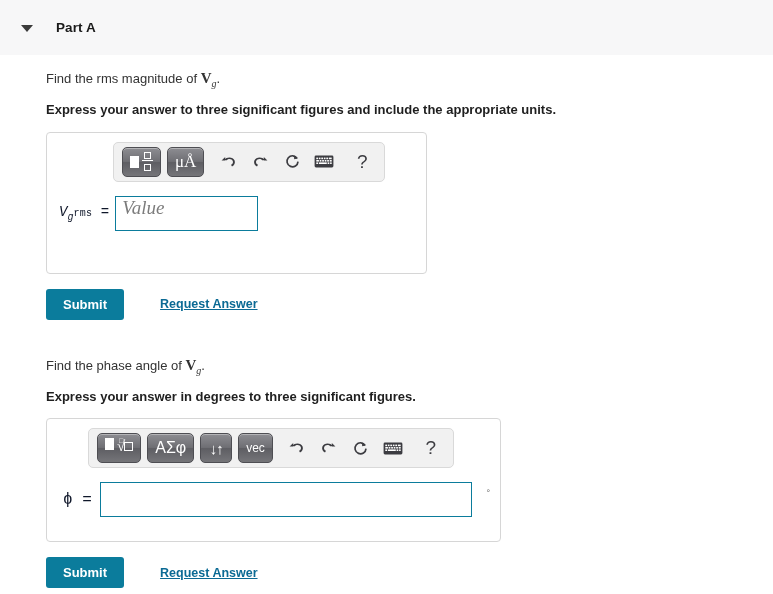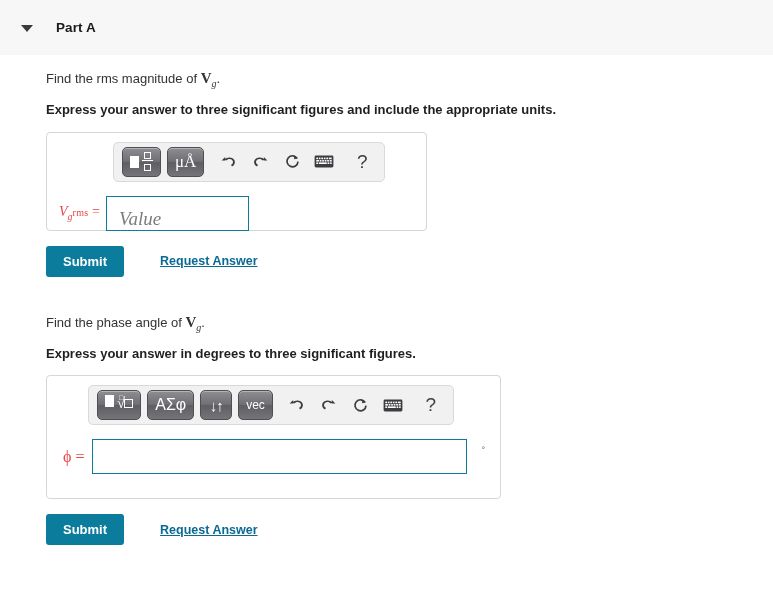--- a/index.html
+++ b/index.html
@@ -85,21 +85,21 @@
   }
 
   
   .answer-panel {
     border: 1px solid #d6d6d6;
     border-radius: 4px;
     background: #ffffff;
     box-sizing: border-box;
     padding: 9px 10px 12px 10px;
   }
-  .panel-a { width: 381px; height: 99px; }
+  .panel-a { width: 381px; height: 142px; }
   .panel-b { width: 455px; height: 124px; }
 
   
   .mathbar {
     background: #f1f1f1;
     border: 1px solid #d9d9d9;
     border-radius: 5px;
     display: inline-flex;
     align-items: center;
     padding: 4px 8px;
@@ -226,23 +226,23 @@
     margin-left: 10px;
   }
 
   
   .input-row {
     display: flex;
     align-items: center;
     margin-top: 14px;
   }
   .eq-label {
-    font-family: Liberation Serif, serif;
+    font-family: Liberation Mono, monospace;
     font-size: 14px;
-    color: #ef4444;
+    color: #0f172a;
     white-space: nowrap;
     margin-right: 6px;
     margin-left: 2px;
   }
   .eq-label i { font-style: italic; }
   .eq-label sub {
     font-style: italic;
     font-size: 10px;
   }
   .eq-label .rms {
@@ -255,22 +255,22 @@
     margin-left: 6px;
     margin-right: 8px;
   }
 
   .field {
     border: 1px solid #0b7c9c;
     height: 35px;
     box-sizing: border-box;
     background: #ffffff;
     display: flex;
-    align-items: flex-end;
-    padding-left: 12px;
+    align-items: flex-start;
+    padding-left: 6px;
   }
   .field-value { width: 143px; }
   .field-units { width: 145px; margin-left: 4px; }
   .field-phi   { width: 375px; }
   .ph {
     font-family: "Liberation Serif", serif;
     font-style: italic;
     font-size: 19px;
     color: #7c7c7c;
   }

